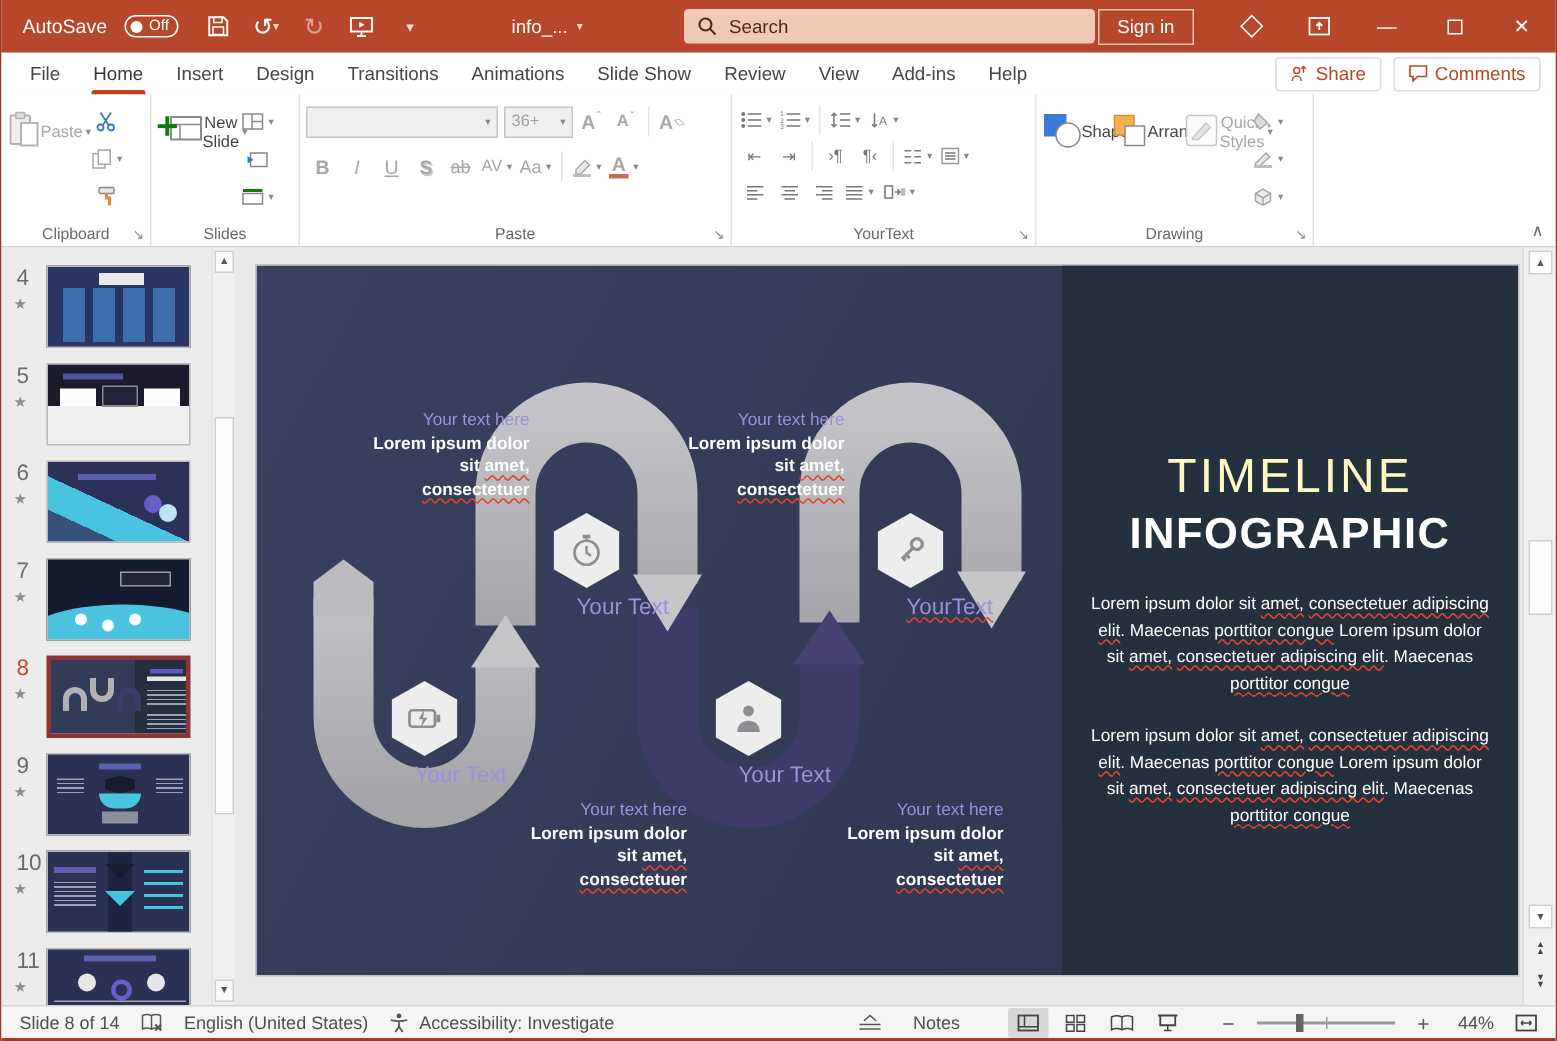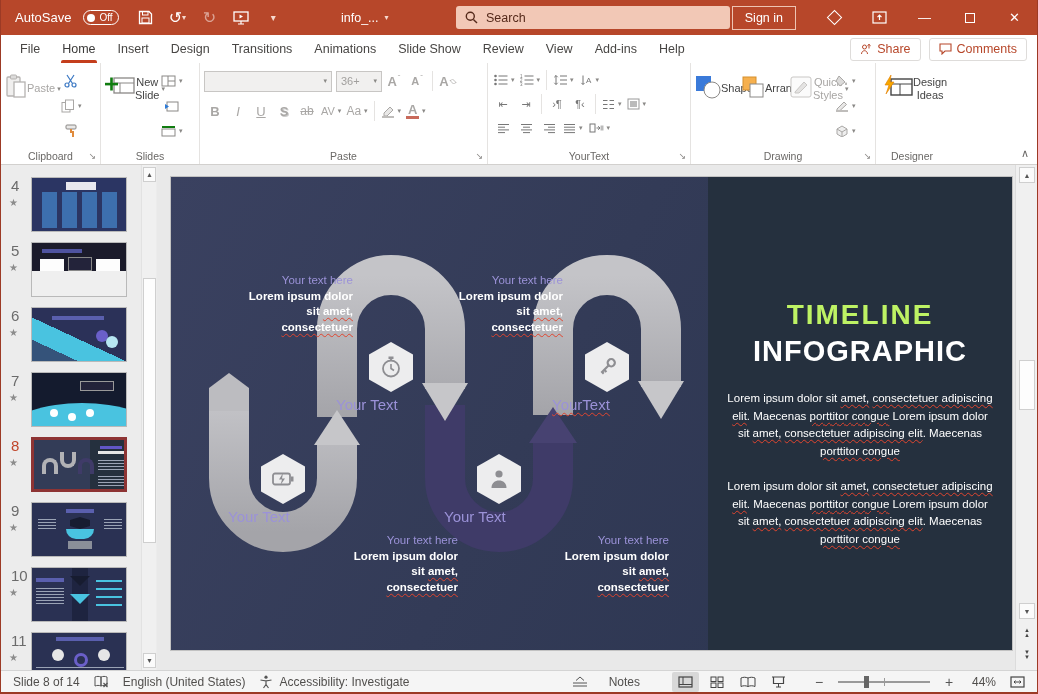--- a/index.html
+++ b/index.html
@@ -66,28 +66,28 @@
   .titem.sel .tnum{color:#c0452a}
   .tscroll{position:absolute;right:1px;top:0;width:15px;height:100%;background:#f0f0f0;border-left:1px solid #e2e2e2}
   .sab{position:absolute;left:1px;width:13px;height:15px;background:#fbfbfb;border:1px solid #cfcfcf;color:#555;font-size:7px;display:flex;align-items:center;justify-content:center}
   .sthumb{position:absolute;left:1px;width:13px;background:#fdfdfd;border:1px solid #cfcfcf}
 
   
   .editor{flex:1;position:relative;background:#e9e9e9;min-width:0}
   .slide{position:absolute;left:14px;top:12px;width:841px;height:473px;background:linear-gradient(118deg,#3a4160 0%,#333b57 45%,#2a344f 100%);outline:1px solid #c2c2c2;overflow:hidden}
   .timeline-svg{position:absolute;left:0;top:0}
   .hex{position:absolute;width:44px;height:50px;background:#ededee;clip-path:polygon(50% 0%,100% 25%,100% 75%,50% 100%,0% 75%,0% 25%);display:flex;align-items:center;justify-content:center}
-  .step-label{position:absolute;width:110px;text-align:left;font-size:15px;color:#9b92d8}
+  .step-label{position:absolute;width:110px;text-align:right;font-size:15px;color:#9b92d8}
   .tb{position:absolute;width:150px;text-align:right;font-size:11.5px;line-height:15.5px}
   .tb .tb-head{color:#9b92d8}
   .tb .tb-body{color:#fff;font-weight:bold}
   .sq{text-decoration:underline;text-decoration-style:wavy;text-decoration-color:#e0452f;text-decoration-thickness:1px;text-underline-offset:2px}
   .panel{position:absolute;left:537px;top:0;width:304px;height:473px;background:#25303e;color:#fff}
   .panel-title{margin-top:122px;text-align:center}
-  .panel-title .t1{font-size:28px;font-weight:bold;color:#bef264;letter-spacing:2px}
+  .panel-title .t1{font-size:32px;font-weight:normal;color:#fef9c3;letter-spacing:2px}
   .panel-title .t2{font-size:29px;font-weight:bold;color:#fff;letter-spacing:1px;margin-top:4px}
   .panel-paras{width:268px;margin:22px auto 0;text-align:center;font-size:11.5px;line-height:17.5px}
   .panel-paras p{margin-bottom:18px}
 
   
   .vscroll{width:22px;background:#f0f0f0;border-left:1px solid #dcdcdc;position:relative;flex:none}
   .vab{position:absolute;left:3px;width:16px;height:16px;background:#fbfbfb;border:1px solid #cfcfcf;color:#555;font-size:7px;display:flex;align-items:center;justify-content:center}
   .vthumb{position:absolute;left:3px;width:16px;height:50px;background:#fdfdfd;border:1px solid #cfcfcf}
   .dblarrow{position:absolute;left:3px;width:16px;color:#444;font-size:6px;line-height:5px;text-align:center}
 
@@ -494,34 +494,20 @@
               <path d="M2 4l5 3 5-3M7 7v8" fill="none" stroke="#a9a7a5"></path>
             </svg>
           <span class="dropcv">▾</span>
         </span>
       </div>
       <span class="glabel">Drawing</span>
       <span class="launcher">↘</span>
     </div>
 
 
-    <div class="group" style="width:72px;justify-content:center;border-right:none">
-      <div class="bigbtn" style="width:58px">
-        <span class="bicon">
-          <svg width="30" height="24" viewBox="0 0 30 24">
-              <rect x="8" y="4" width="21" height="16" fill="#fff" stroke="#444" stroke-width="1.4"></rect>
-              <line x1="8" y1="9" x2="29" y2="9" stroke="#444"></line>
-              <line x1="17" y1="9" x2="17" y2="20" stroke="#444"></line>
-              <path d="M8 0L2 10h4l-3 9 8-12H7z" fill="#f8a800" stroke="#e07c00" stroke-width=".6"></path>
-            </svg>
-        </span>
-        <span>Design Ideas</span>
-      </div>
-      <span class="glabel">Designer</span>
-    </div>
 
     <span class="collapse-ribbon">∧</span>
   </div>
 
   <div class="workspace">
 
     <div class="thumbs">
 
       <div class="titem" style="top:12px">
         <span class="tnum">4</span>

